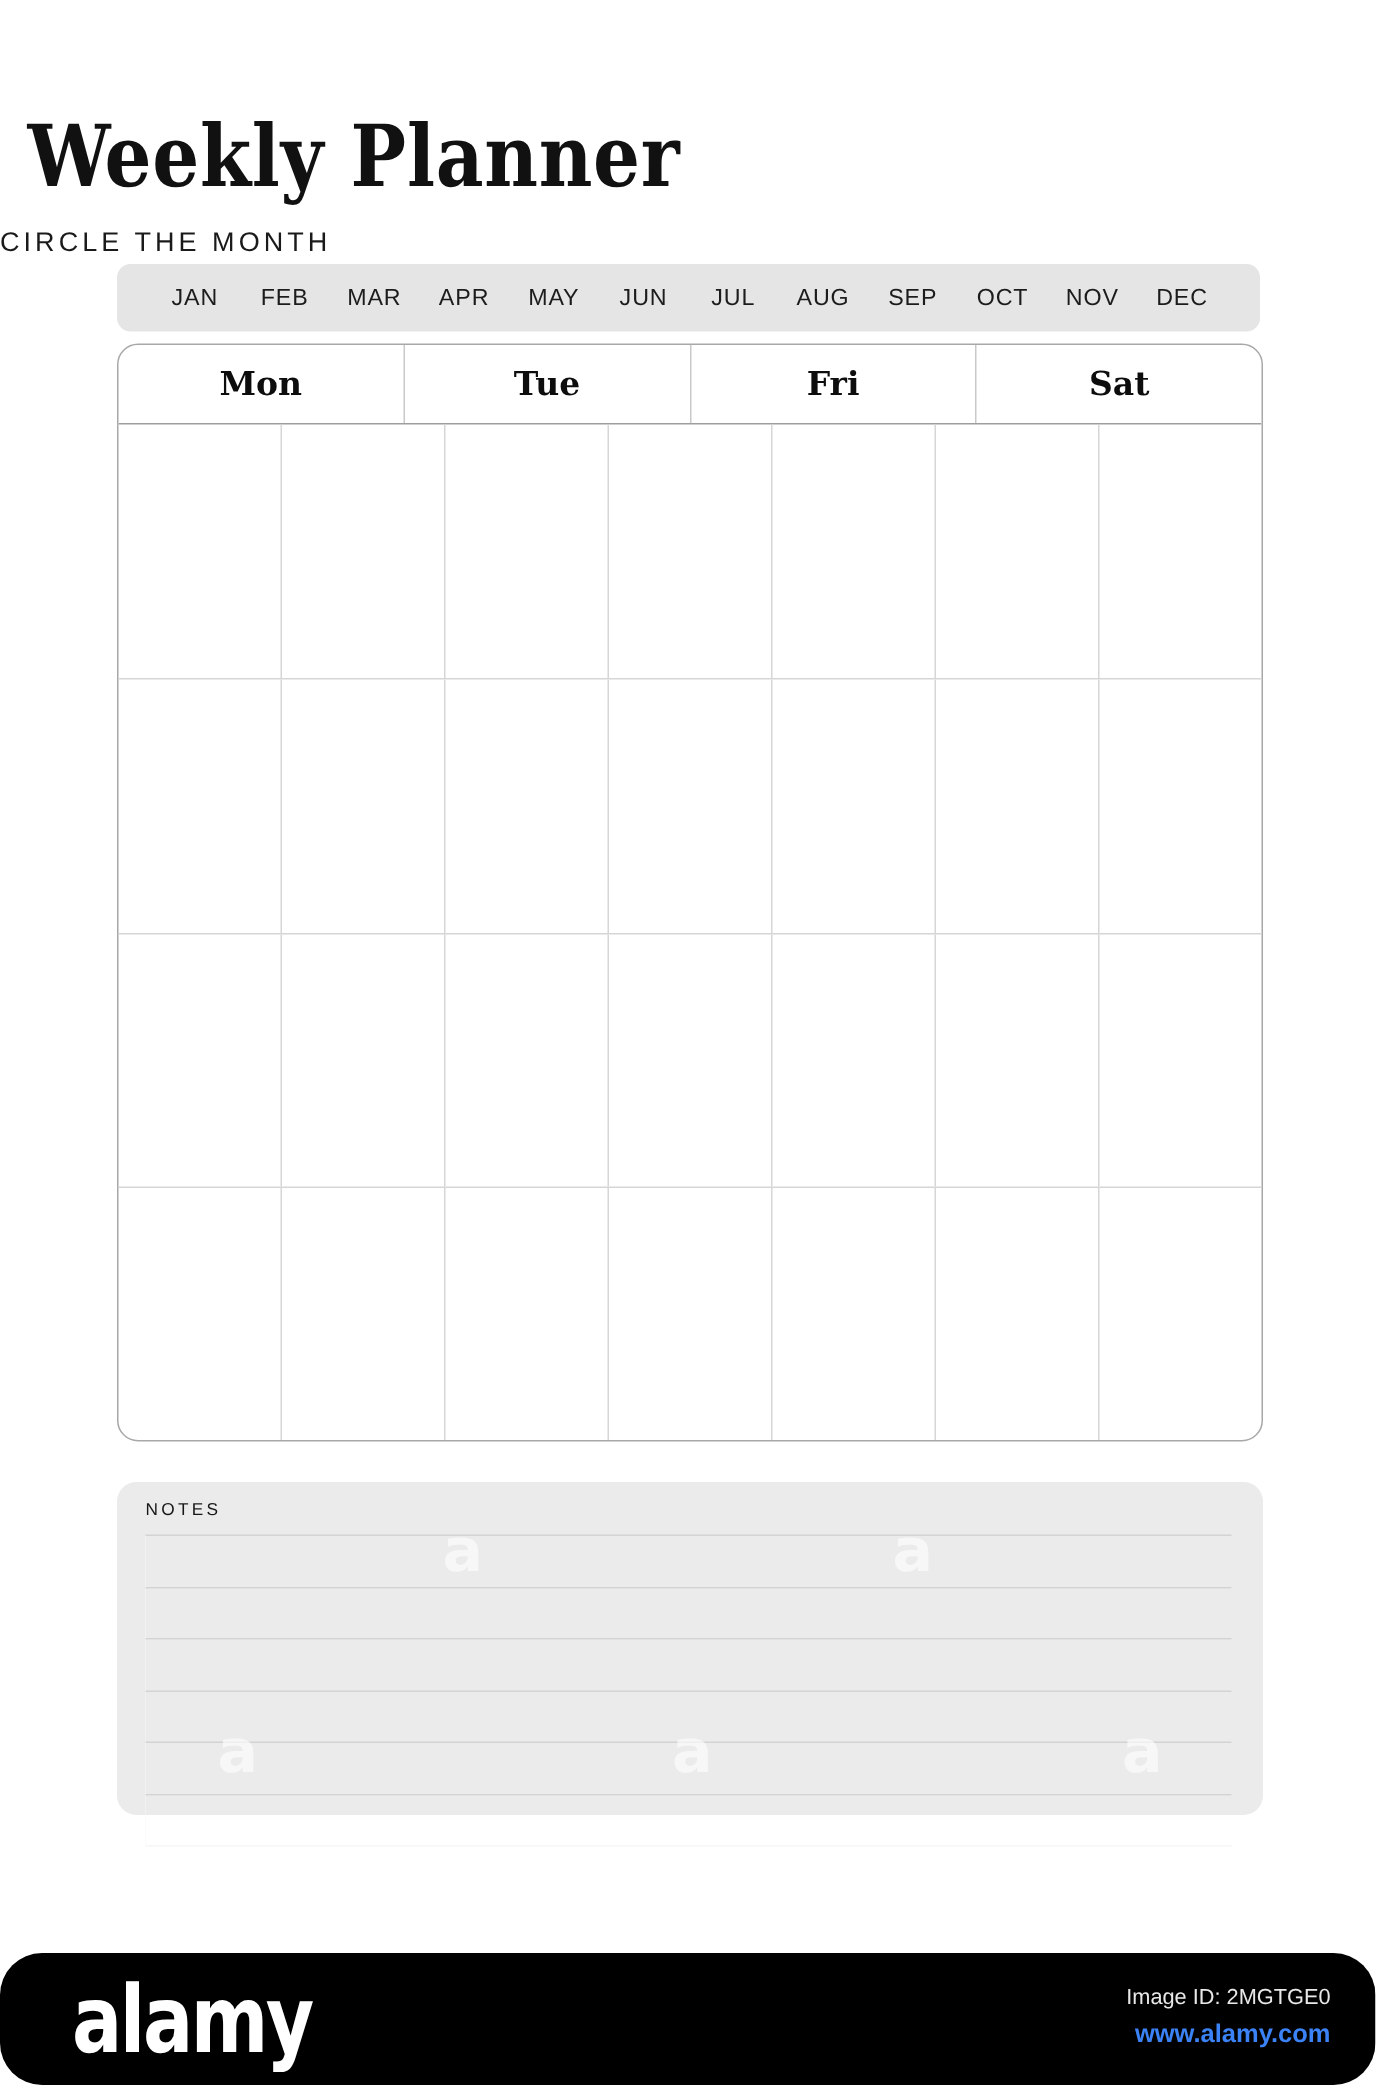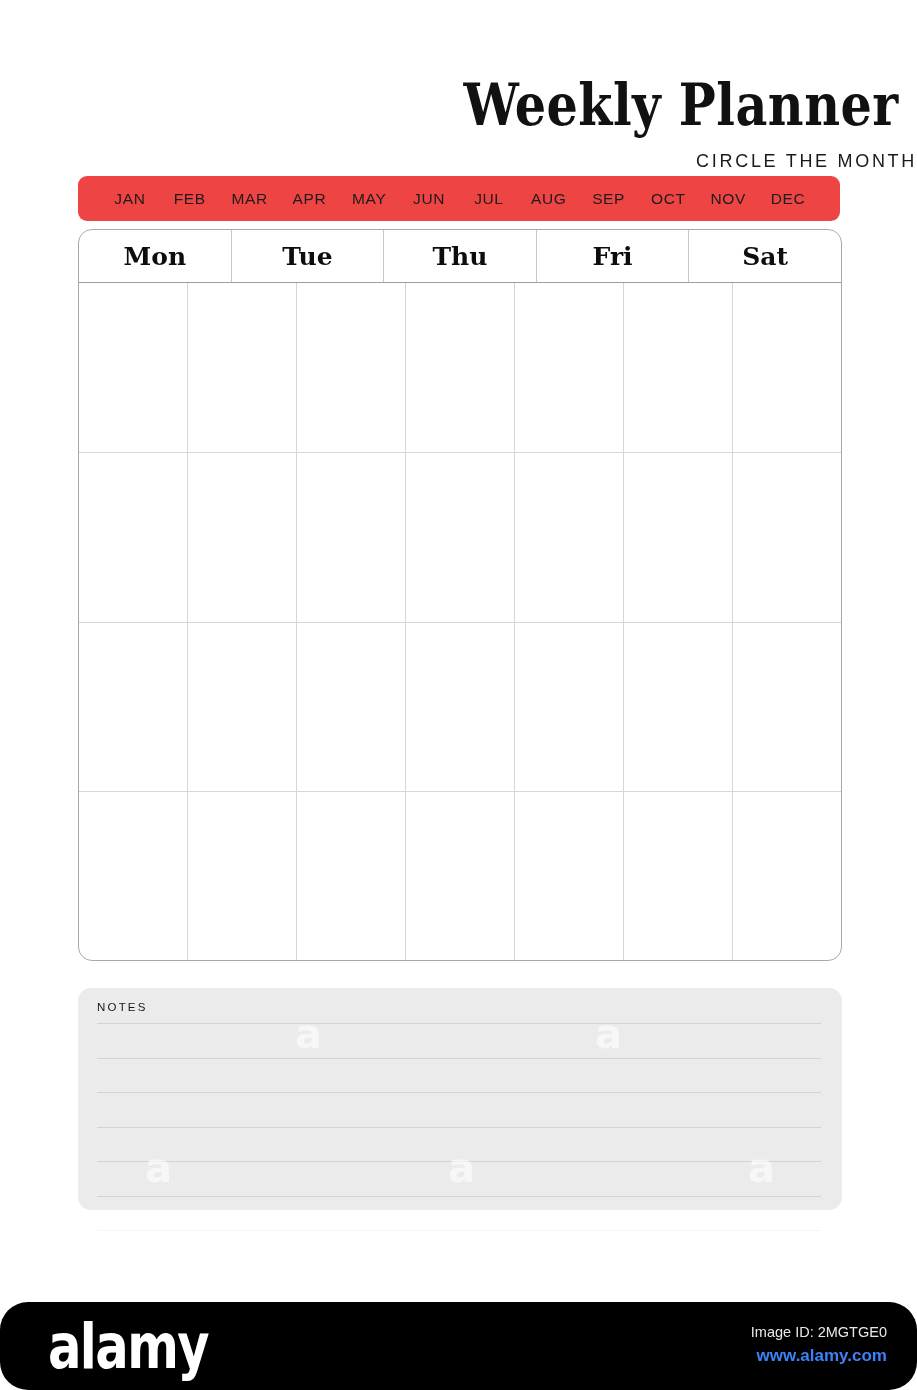--- a/index.html
+++ b/index.html
@@ -24,21 +24,21 @@
     height: 1302px;
     background: #ffffff;
   }
 
   
   #planner-header {
     position: absolute;
     left: 0;
     top: 74px;
     width: 917px;
-    text-align: right;
+    text-align: left;
   }
   #planner-title {
     font-family: "DejaVu Serif", "Liberation Serif", serif;
     font-weight: 700;
     font-size: 57px;
     line-height: 62px;
     letter-spacing: 0.5px;
     color: #111111;
     margin: 0;
     font-stretch: condensed;
@@ -53,21 +53,21 @@
     margin: 15px 0 0 0;
   }
 
   
   #month-strip {
     position: absolute;
     left: 78px;
     top: 176px;
     width: 762px;
     height: 45px;
-    background: #ef4444;
+    background: #e5e5e5;
     border-radius: 9px;
     display: flex;
     align-items: center;
     justify-content: space-between;
     padding: 0 22px;
     box-sizing: border-box;
   }
   .month-chip {
     font-family: "Liberation Sans", sans-serif;
     font-size: 15.5px;
@@ -98,21 +98,21 @@
     border-bottom: 1px solid #9e9e9e;
   }
   .day-header-cell {
     flex: 1 1 0;
     display: flex;
     align-items: center;
     justify-content: center;
     border-right: 1px solid #c9c9c9;
     font-family: "DejaVu Serif", "Liberation Serif", serif;
     font-weight: 700;
-    font-size: 25px;
+    font-size: 22px;
     color: #0d0d0d;
     box-sizing: border-box;
   }
   .day-header-cell:last-child { border-right: none; }
 
   #calendar-body {
     height: 678px;
     display: flex;
     flex-direction: column;
   }
@@ -238,21 +238,20 @@
       <div class="month-chip">SEP</div>
       <div class="month-chip">OCT</div>
       <div class="month-chip">NOV</div>
       <div class="month-chip">DEC</div>
     </div>
 
   <div id="calendar-grid">
     <div id="day-header-row">
         <div class="day-header-cell">Mon</div>
         <div class="day-header-cell">Tue</div>
-        <div class="day-header-cell">Thu</div>
         <div class="day-header-cell">Fri</div>
         <div class="day-header-cell">Sat</div>
       </div>
     <div id="calendar-body">
         <div class="calendar-row">
           <div class="calendar-cell"></div>
           <div class="calendar-cell"></div>
           <div class="calendar-cell"></div>
           <div class="calendar-cell"></div>
           <div class="calendar-cell"></div>

